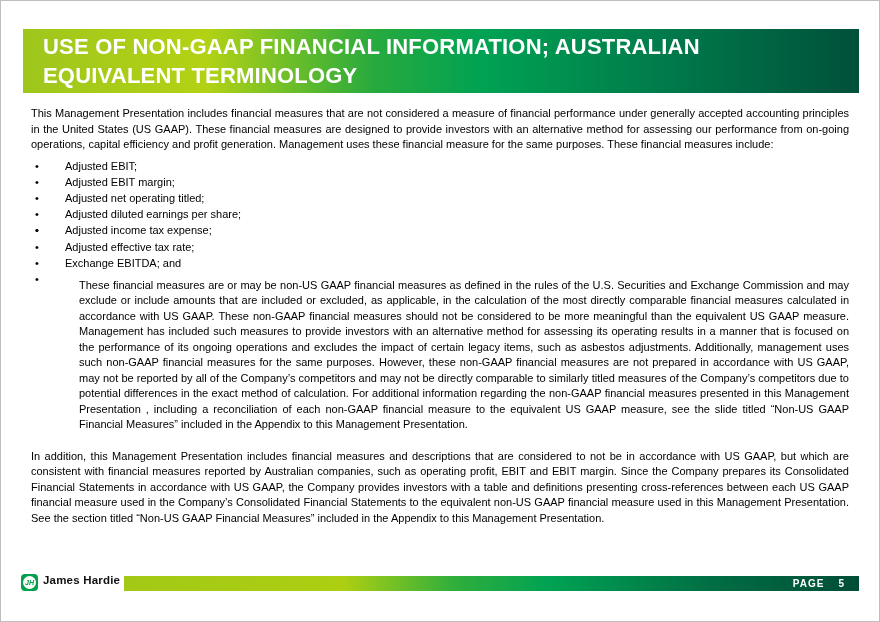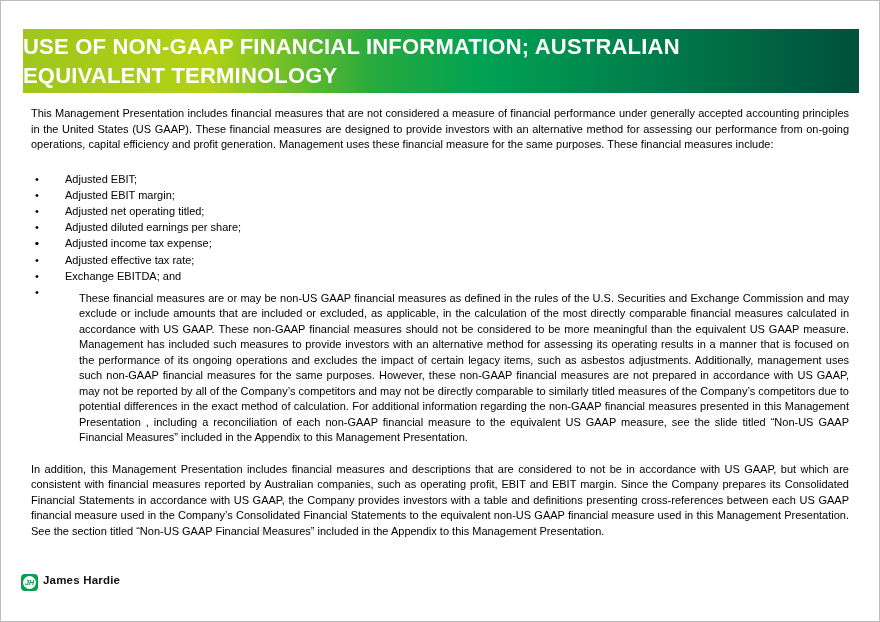--- a/index.html
+++ b/index.html
@@ -29,37 +29,38 @@
       #9ec61c 0%, #b3d214 22%, #27aa3e 42%,
       #00a253 55%, #00784a 78%, #00503a 100%);
     display: flex;
     align-items: center;
   }
   .header-title {
     color: #ffffff;
     font-size: 22px;
     font-weight: bold;
     line-height: 1.32;
+    padding-left: 20px;
     white-space: pre-line;
     letter-spacing: 0.2px;
   }
   
   .content {
     position: absolute;
     left: 30px;
     top: 105px;
     width: 818px;
     color: #000000;
     font-size: 11px;
   }
   .para {
     text-align: justify;
     line-height: 15.5px;
   }
-  .para-1 { margin-bottom: 18px; }
+  .para-1 { margin-bottom: 5px; }
   .bullet-list {
     list-style: none;
     margin: 3px 0 7px 0;
   }
   .bullet-list li {
     line-height: 16.2px;
     padding-left: 34px;
     position: relative;
     text-align: left;
   }
@@ -197,14 +198,18 @@
 
   <div class="footer-logo-group">
     <div class="logo-mark">
       <div class="logo-circle">
         <span class="logo-monogram">JH</span>
       </div>
     </div>
     <span class="company-name">James Hardie</span>
   </div>
 
+  <div class="footer-bar">
+    <span class="page-label">PAGE</span>
+    <span class="page-number">5</span>
+  </div>
 
 </div>
 
 </body></html>

